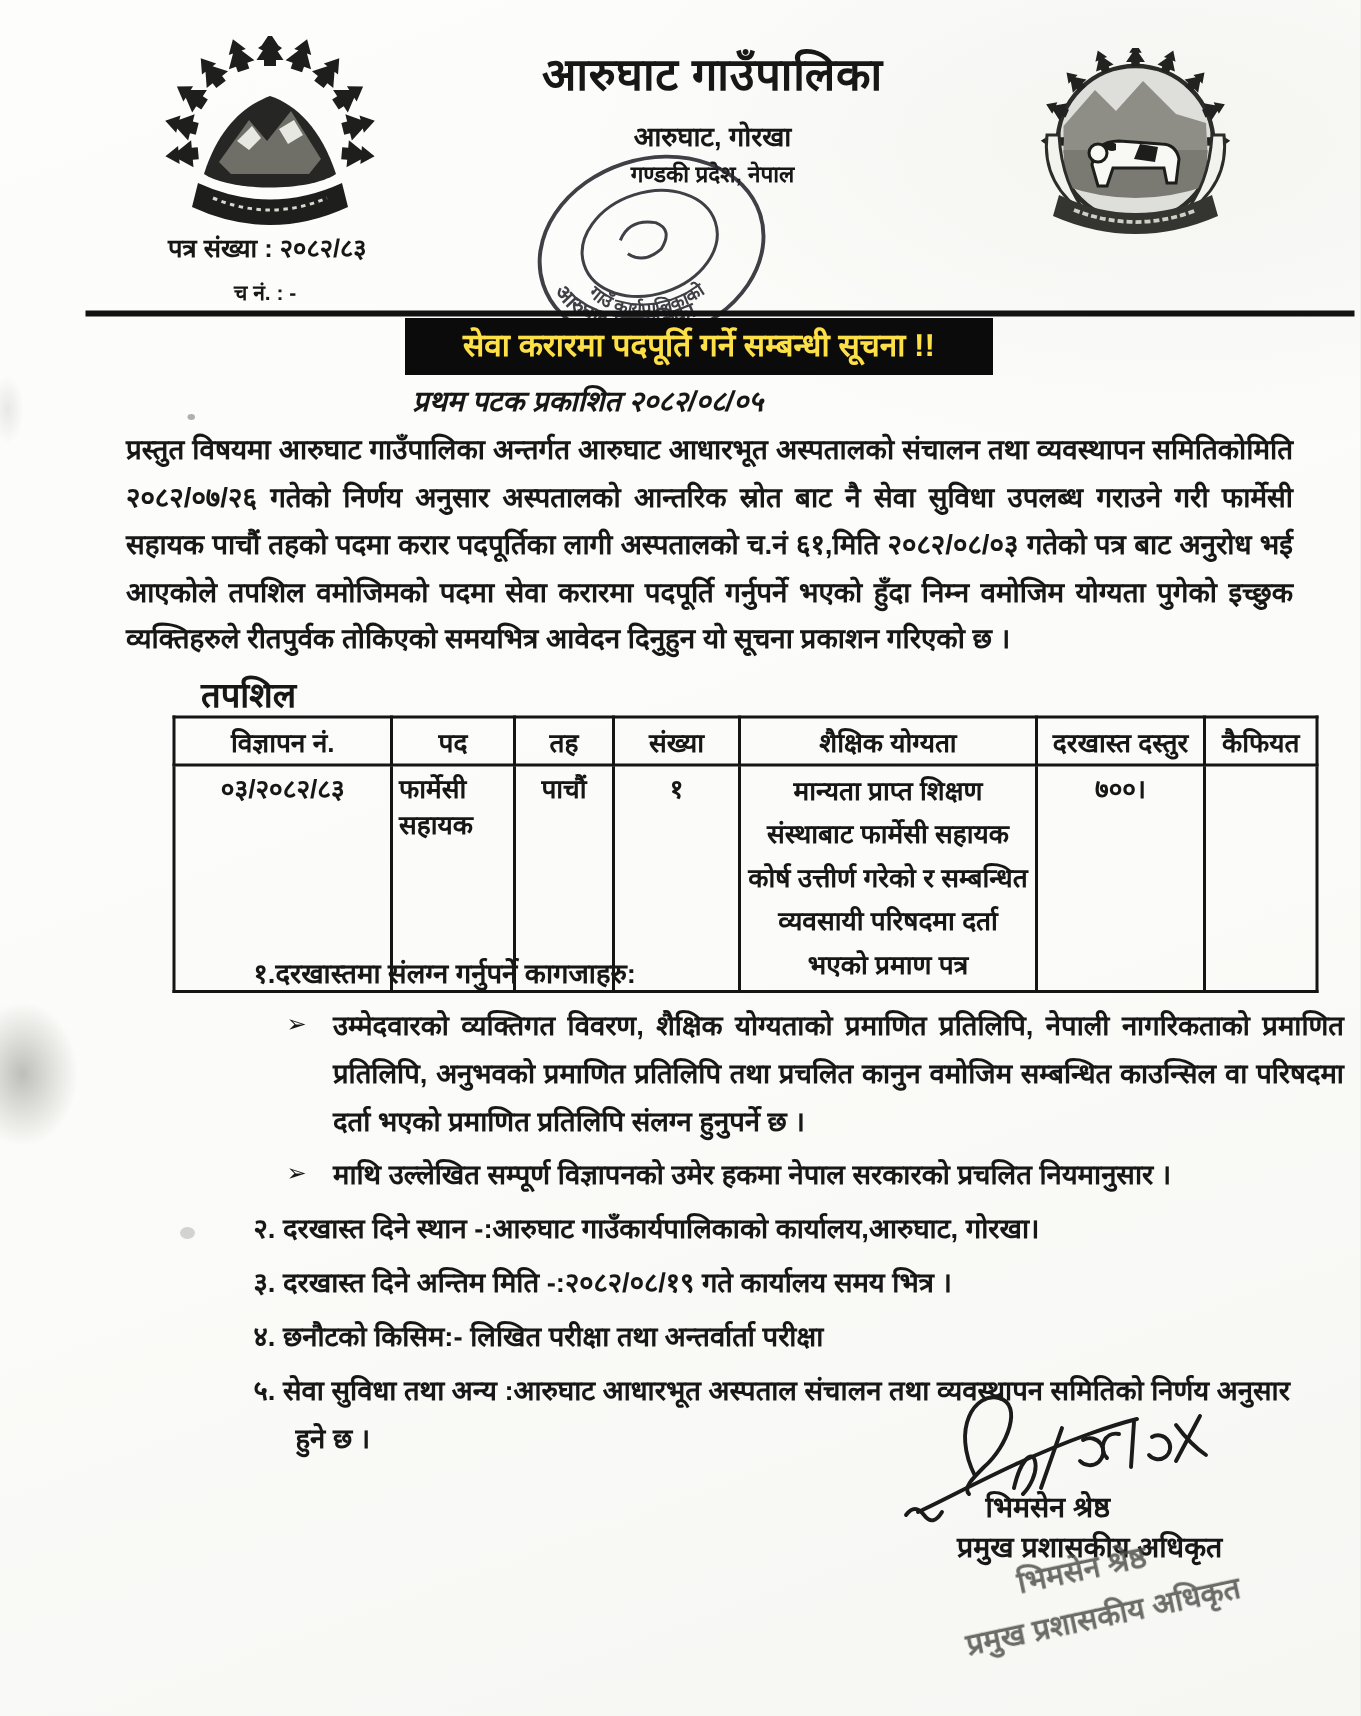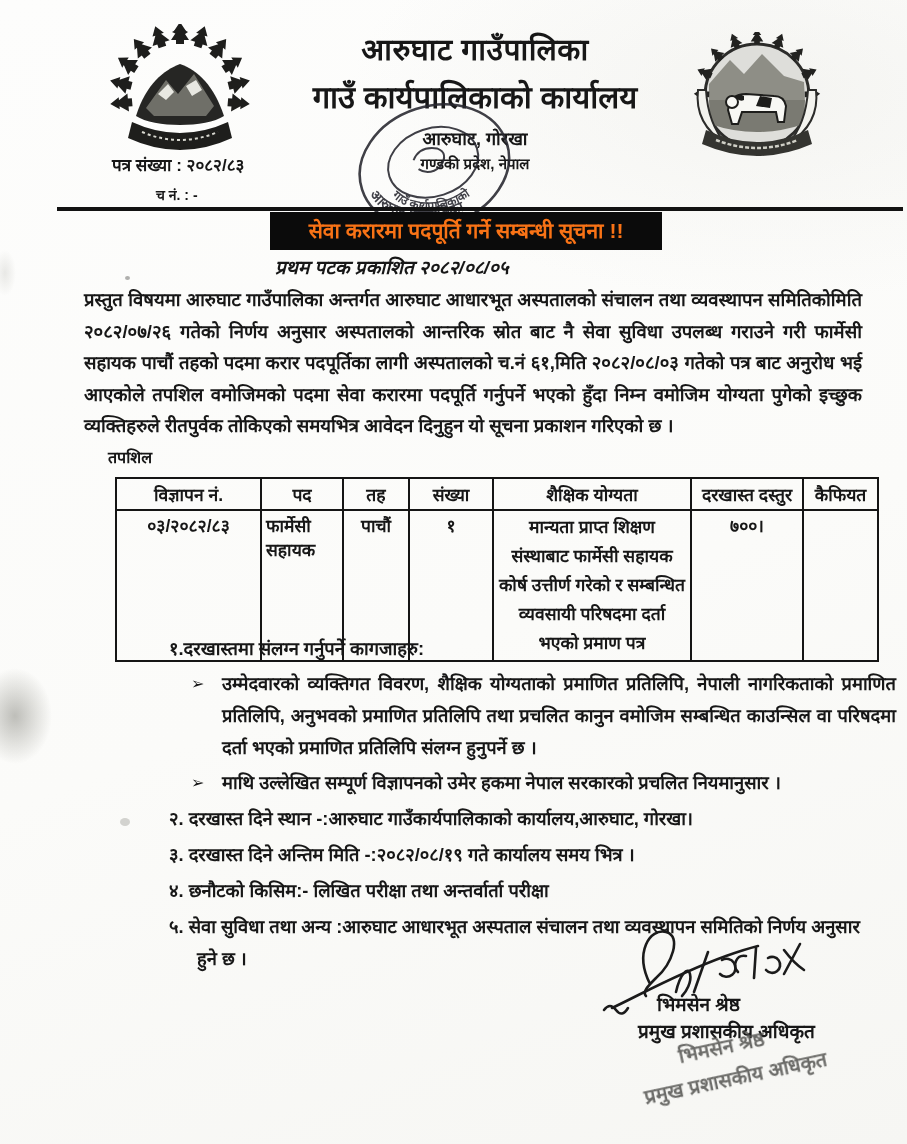--- a/index.html
+++ b/index.html
@@ -22,34 +22,34 @@
   .office-name{ font-size:31px; font-weight:700; margin-top:6px; }
   .addr1 { font-size:18px; font-weight:700; margin-top:9px; }
   .addr2 { font-size:15px; font-weight:700; margin-top:3px; }
   .letter-no { left:112px; top:153px; font-size:17px; font-weight:700; }
   .cha-no    { left:112px; top:185px; font-size:14px; font-weight:700;margin-left:44px; }
 
   .rule { left:57px; top:207px; width:846px; height:4px; background:#121212; }
 
   .title-box {
     left:270px; top:212px; width:392px; height:38px; background:#0b0b0b;
-    color:#f97316; font-size:21px; font-weight:700; text-align:center;
+    color:#fde047; font-size:21px; font-weight:700; text-align:center;
     line-height:38px; white-space:nowrap;
   }
   .subtitle {
     left:275px; top:254px; width:400px; text-align:left;
     font-style:italic; font-weight:700; font-size:19px;
   }
 
   .body-par {
     left:84px; top:284px; width:778px; font-size:18.5px; line-height:31.5px;
     font-weight:600; text-align:justify;
   }
 
-  .tapashil { left:108px; top:446px; font-size:16px; font-weight:700; }
+  .tapashil { left:134px; top:446px; font-size:23px; font-weight:700; }
 
   table.vacancy {
     position:absolute; left:115px; top:477px; width:762px;
     border-collapse:collapse; table-layout:fixed;
     font-size:17.5px; font-weight:600;
   }
   table.vacancy th, table.vacancy td {
     border:2px solid #151515; padding:2px 4px; vertical-align:top;
   }
   table.vacancy th { font-weight:700; text-align:center; height:30px; padding:3px 2px; }
@@ -134,21 +134,20 @@
       <path d="M42,78 Q44,62 60,62 L88,64 Q98,64 100,74 L98,90 L92,90 L90,80 L56,80 L52,92 L46,92 Z" fill="#f8f8f4" stroke="#1d1d1b" stroke-width="2"></path>
       <path d="M58,64 Q52,60 50,66 Q54,70 58,68 Z M74,64 L86,66 L84,76 L70,74 Z" fill="#1d1d1b"></path>
       <circle cx="46" cy="70" r="6" fill="#f8f8f4" stroke="#1d1d1b" stroke-width="2"></circle>
     </g>
     <path d="M20,98 Q71,122 122,98 L126,112 Q71,136 16,112 Z" fill="#343430"></path>
     <path d="M30,108 Q71,124 112,108" fill="none" stroke="#cfcfc6" stroke-width="2.5" stroke-dasharray="4 2"></path>
   </svg>
 
   <div class="abs hdr-center">
     <div class="org-name">आरुघाट गाउँपालिका</div>
-    <div class="office-name">गाउँ कार्यपालिकाको कार्यालय</div>
     <div class="addr1">आरुघाट, गोरखा</div>
     <div class="addr2">गण्डकी प्रदेश, नेपाल</div>
   </div>
 
   <div class="abs letter-no">पत्र संख्या : २०८२/८३</div>
   <div class="abs cha-no">च नं. : -</div>
 
   <svg class="abs round-stamp" width="204" height="156" viewBox="0 0 204 156">
     <g stroke="#26262e" fill="none">
       <ellipse cx="102" cy="76" rx="76" ry="60" stroke-width="2.6"></ellipse>

